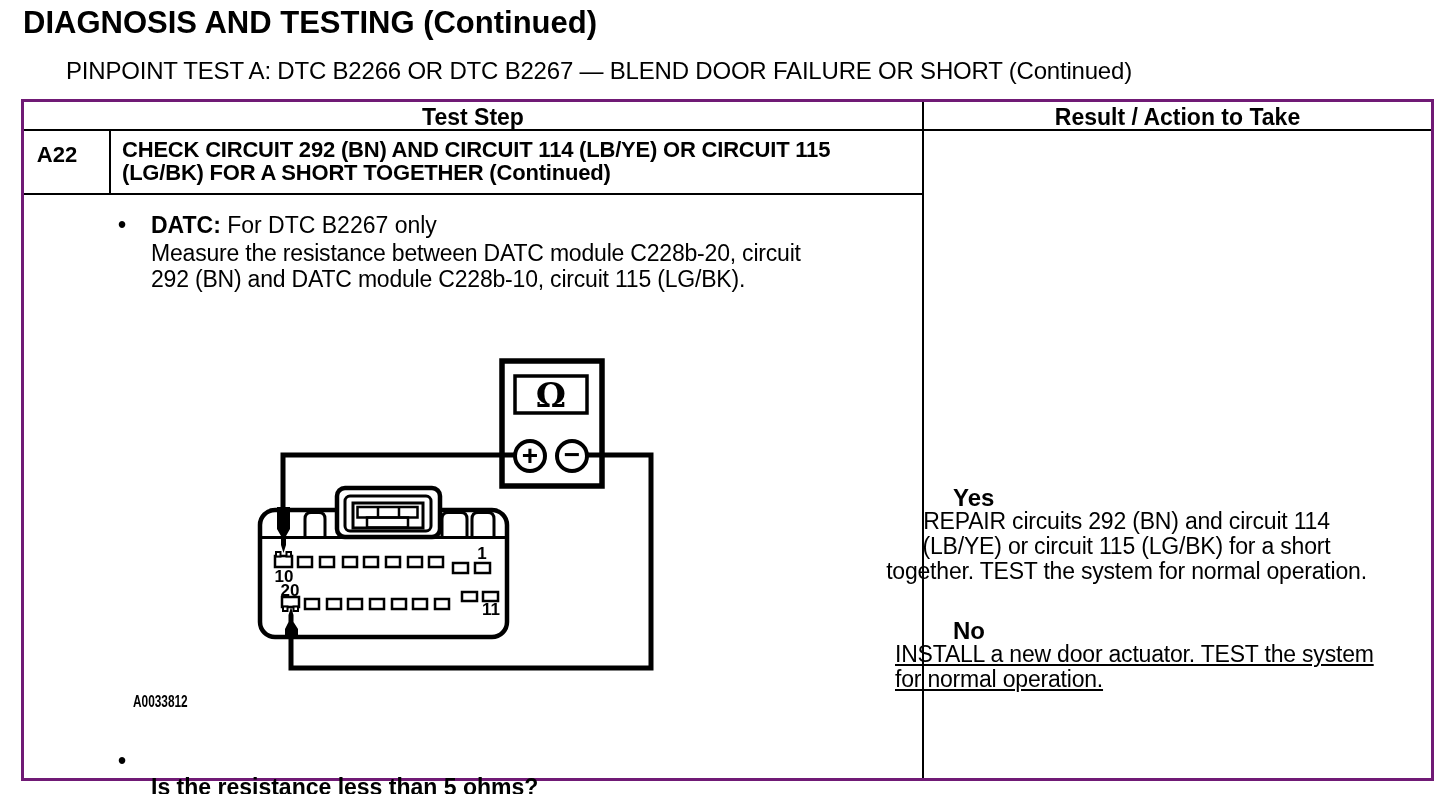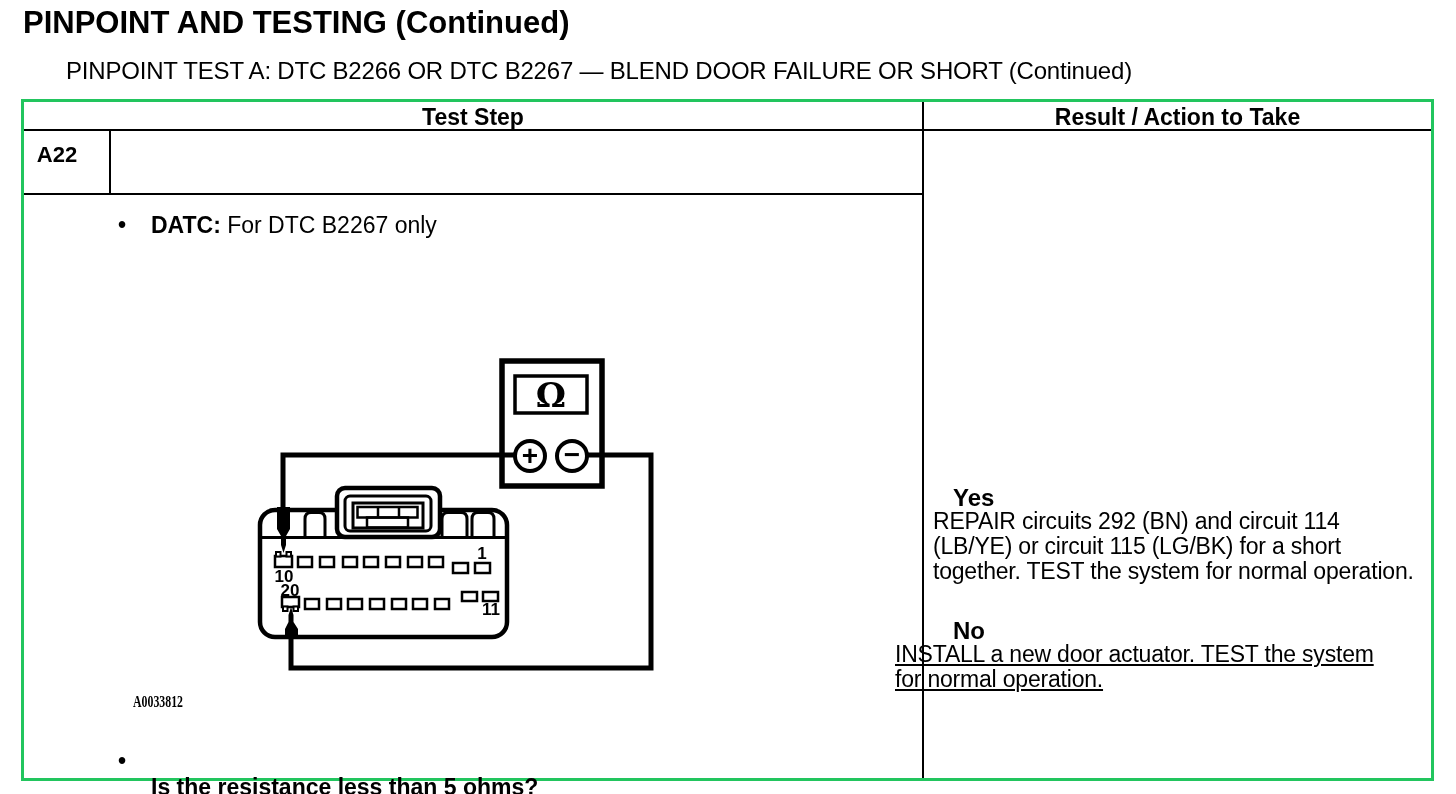--- a/index.html
+++ b/index.html
@@ -8,57 +8,59 @@
     background:#ffffff;color:#000000;
     font-family:"Liberation Sans",sans-serif;
     -webkit-font-smoothing:antialiased;
   }
   .abs{position:absolute;}
   .b{font-weight:bold;}
   .h1{left:23px;top:5px;font-size:31px;font-weight:bold;letter-spacing:0px;white-space:nowrap;}
   .h2{left:66px;top:57px;font-size:24px;font-weight:normal;white-space:nowrap;letter-spacing:-0.2px;}
   .tbl{
     left:21px;top:99px;width:1413px;height:682px;
-    border:3px solid #22c55e;box-sizing:border-box;
+    border:3px solid #701a75;box-sizing:border-box;
   }
   .line{background:#000;}
   .hdr{font-size:23px;font-weight:bold;text-align:center;}
   .body-txt{font-size:23px;line-height:26px;}
   .step-title{font-size:22px;font-weight:bold;line-height:23px;max-width:780px;letter-spacing:-0.2px;}
   .result-txt{font-size:23px;line-height:25px;width:489px;letter-spacing:-0.2px;}
   .yn{font-size:24px;font-weight:bold;line-height:24px;margin-left:20px;}
   .bullet{font-size:23px;font-weight:bold;}
   .caption{font-size:16px;font-weight:bold;display:inline-block;transform:scaleX(0.74);transform-origin:left center;letter-spacing:0px;}
   svg text{font-family:"Liberation Sans",sans-serif;}
   svg .omega{font-family:"DejaVu Serif",serif;font-weight:bold;font-size:34px;}
   svg .pinlbl{font-weight:bold;font-size:17px;}
   svg .term{font-weight:bold;font-size:28px;}
 </style>
 </head>
 <body>
 
-<div class="abs h1">PINPOINT AND TESTING (Continued)</div>
+<div class="abs h1">DIAGNOSIS AND TESTING (Continued)</div>
 <div class="abs h2">PINPOINT TEST A: DTC B2266 OR DTC B2267 — BLEND DOOR FAILURE OR SHORT (Continued)</div>
 
 <div class="abs tbl">
 
   <div class="abs line" style="left:898px;top:0;width:2px;height:676px;"></div>
   <div class="abs line" style="left:0;top:27px;width:1407px;height:2px;"></div>
   <div class="abs line" style="left:0;top:91px;width:898px;height:2px;"></div>
   <div class="abs line" style="left:85px;top:29px;width:2px;height:62px;"></div>
 
   <div class="abs hdr" style="left:0;top:2px;width:898px;">Test Step</div>
   <div class="abs hdr" style="left:900px;top:2px;width:507px;">Result / Action to Take</div>
 
   <div class="abs b" style="left:0;top:40px;width:66px;text-align:center;font-size:22px;">A22</div>
+  <div class="abs step-title" style="left:98px;top:36px;">CHECK CIRCUIT 292 (BN) AND CIRCUIT 114 (LB/YE) OR CIRCUIT 115 (LG/BK) FOR A SHORT TOGETHER (Continued)</div>
 
   <div class="abs bullet" style="left:94px;top:110px;">•</div>
   <div class="abs body-txt" style="left:127px;top:110px;white-space:nowrap;">
     <span class="b">DATC:</span><span> For DTC B2267 only</span>
   </div>
+  <div class="abs body-txt" style="left:127px;top:138px;max-width:680px;letter-spacing:-0.2px;">Measure the resistance between DATC module C228b-20, circuit 292 (BN) and DATC module C228b-10, circuit 115 (LG/BK).</div>
 
   <svg class="abs" style="left:206px;top:243px;" width="440" height="335" viewBox="230 345 440 335">
 
     <rect x="502" y="361" width="100" height="125" fill="#fff" stroke="#000" stroke-width="5.5"></rect>
 
     <polyline points="283,514 283,455 530,455" fill="none" stroke="#000" stroke-width="5"></polyline>
     <polyline points="572,455 651,455 651,668 291,668 291,634" fill="none" stroke="#000" stroke-width="5"></polyline>
 
     <rect x="515" y="376" width="72" height="37" fill="#fff" stroke="#000" stroke-width="3.5"></rect>
     <text class="omega" x="551" y="407" text-anchor="middle">Ω</text>
@@ -111,25 +113,25 @@
 
     <text class="pinlbl" x="482" y="559" text-anchor="middle">1</text>
     <text class="pinlbl" x="284" y="582" text-anchor="middle">10</text>
     <text class="pinlbl" x="290" y="595.5" text-anchor="middle">20</text>
     <text class="pinlbl" x="491" y="615" text-anchor="middle">11</text>
 
     <polygon fill="#000" points="277,507 290,507 290,529 286,536 286,545 283.5,553 281,545 281,536 277,529"></polygon>
     <polygon fill="#000" points="291,607 293.5,615 293.5,622 298,629 298,638 285,638 285,629 288.5,622 288.5,615"></polygon>
   </svg>
 
-  <div class="abs" style="left:109px;top:591px;font-family:Liberation Serif, serif;">
+  <div class="abs" style="left:109px;top:591px;">
     <span class="caption">A0033812</span>
   </div>
 
   <div class="abs bullet" style="left:94px;top:646px;">•</div>
   <div class="abs b" style="left:127px;top:672px;font-size:23px;white-space:nowrap;">Is the resistance less than 5 ohms?</div>
 
   <div class="abs yn" style="left:909px;top:384px;">Yes</div>
-  <div class="abs result-txt" style="left:909px;top:407px;">REPAIR circuits 292 (BN) and circuit 114 (LB/YE) or circuit 115 (LG/BK) for a short together. TEST the system for normal operation.</div>
+  <div class="abs result-txt" style="left:858px;top:407px;text-align:center;">REPAIR circuits 292 (BN) and circuit 114 (LB/YE) or circuit 115 (LG/BK) for a short together. TEST the system for normal operation.</div>
   <div class="abs yn" style="left:909px;top:517px;">No</div>
   <div class="abs result-txt" style="left:871px;top:540px;text-decoration:underline;">INSTALL a new door actuator. TEST the system for normal operation.</div>
 
 </div>
 
 </body></html>

